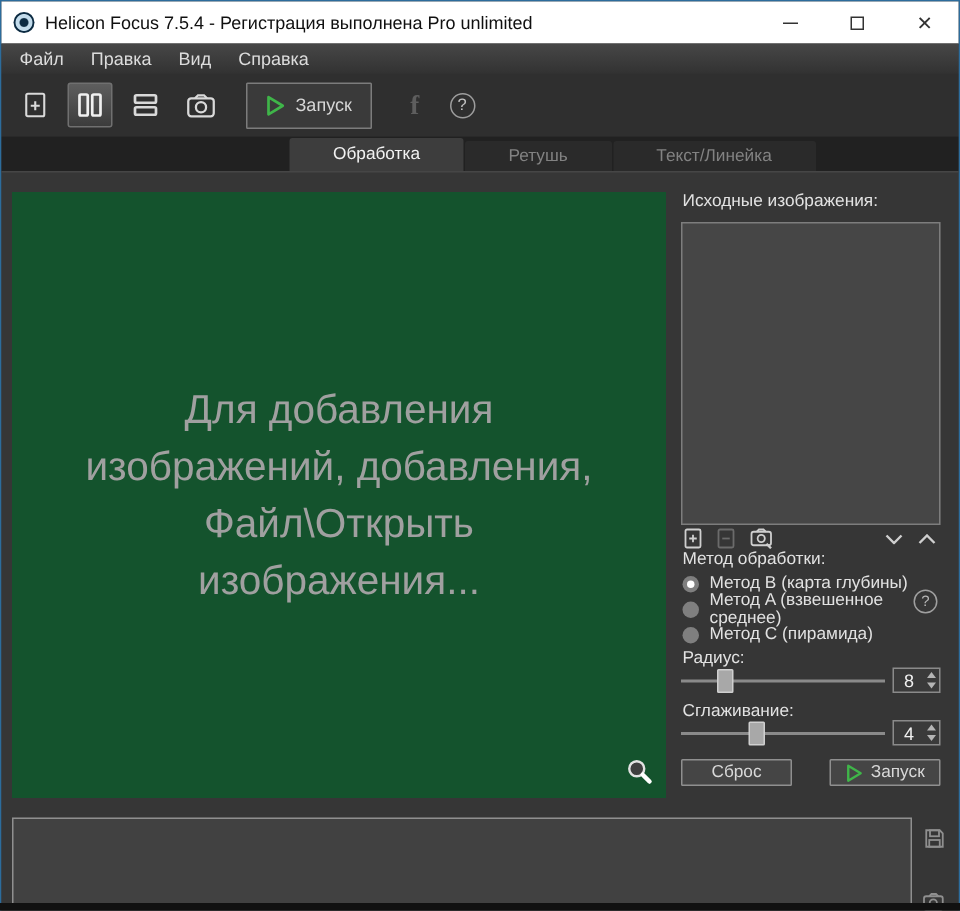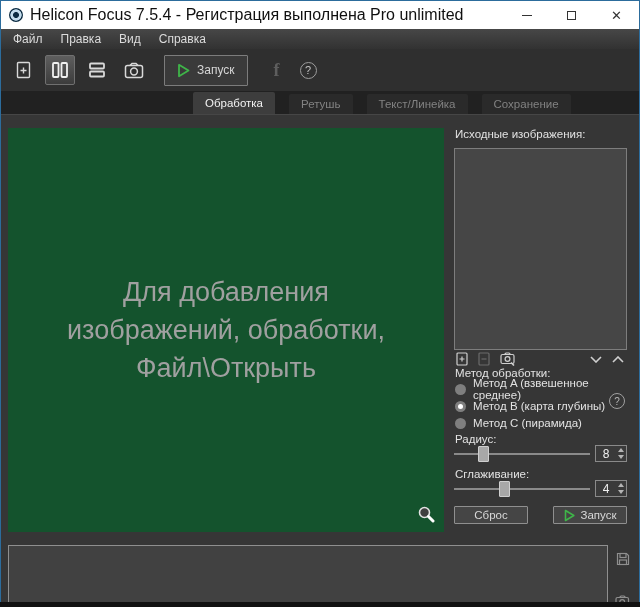--- a/index.html
+++ b/index.html
@@ -4,21 +4,21 @@
 <style>
   * { margin:0; padding:0; box-sizing:border-box; }
   html,body { width:640px; height:607px; background:#363636; font-family:"Liberation Sans",sans-serif; overflow:hidden; }
   .window { position:relative; width:640px; height:607px; background:#363636;
             border-left:1px solid #2c6c9c; border-right:1px solid #2c6c9c; border-top:1px solid #2c6c9c; }
 
   
   .titlebar { height:28px; background:#ffffff; display:flex; align-items:center; }
   .app-icon { width:14px; height:14px; border-radius:50%; margin:0 7px 0 8px;
     background:radial-gradient(circle at 50% 50%, #0c2b42 0 26%, #c3dcec 34% 54%, #0c2b42 60% 100%); }
-  .title { font-size:16px; color:#101010; }
+  .title { font-size:12px; color:#101010; }
   .win-controls { margin-left:auto; display:flex; height:100%; }
   .win-btn { width:45px; height:100%; display:flex; align-items:center; justify-content:center; color:#333; cursor:default; }
   .min-glyph { display:block; width:10px; border-top:1px solid #333; }
   .max-glyph { display:block; width:9px; height:9px; border:1px solid #333; }
   .close-glyph { font-size:13px; color:#333; }
 
   
   .menubar { height:20px; background:linear-gradient(#474747,#323232); display:flex; align-items:center; padding-left:3px; }
   .menu-item { color:#dcdcdc; font-size:12px; padding:0 9px; }
 
@@ -27,22 +27,22 @@
   .tool-btn { width:30px; height:30px; display:flex; align-items:center; justify-content:center; margin-left:7px; border-radius:2px; border:1px solid transparent; }
   .tool-btn.active { background:linear-gradient(#5e5e5e,#3c3c3c); border:1px solid #707070; }
   .run-btn { height:31px; margin-left:15px; padding:0 12px; display:flex; align-items:center; gap:7px;
              background:#3a3a3a; border:1px solid #7c7c7c; color:#d6d6d6; font-size:12px; border-radius:1px; }
   .fb-btn { margin-left:19px; width:20px; text-align:center; color:#5e5e5e; font-family:"Liberation Serif",serif; font-weight:bold; font-size:18px; }
   .help-btn { margin-left:13px; width:17px; height:17px; border:1px solid #9d9d9d; border-radius:50%;
               color:#c2c2c2; font-size:11px; display:flex; align-items:center; justify-content:center; }
 
   
   .tabbar { height:23px; background:#212121; display:flex; align-items:flex-end; padding-left:192px; }
-  .tab { height:20px; display:flex; align-items:center; padding:0 12px; font-size:11.5px;
-         background:#2a2a2a; color:#828282; margin-right:14px; border-radius:2px 2px 0 0; }
+  .tab { height:20px; display:flex; align-items:center; padding:0 29px; font-size:11.5px;
+         background:#2a2a2a; color:#828282; margin-right:1px; border-radius:2px 2px 0 0; }
   .tab.active { background:#3d3d3d; color:#f2f2f2; height:22px; }
 
   
   .content { position:absolute; top:113px; left:0; right:0; bottom:0; background:#363636; border-top:1px solid #464646; }
 
   .dropzone { position:absolute; left:7px; top:13px; width:436px; height:404px; background:#14532d; }
   .drop-text { position:absolute; inset:0; display:flex; flex-direction:column; justify-content:center;
                text-align:center; color:#a0a0a0; font-size:27px; line-height:38px; }
   .zoom-btn { position:absolute; right:9px; bottom:9px; width:18px; height:18px; }
 
@@ -159,30 +159,30 @@
     </div>
     <div class="help-btn">
       <span>?</span>
     </div>
   </div>
 
   <div class="tabbar">
     <div class="tab active">Обработка</div>
     <div class="tab">Ретушь</div>
     <div class="tab">Текст/Линейка</div>
-    <div class="tab">Сохранение</div>
   </div>
 
   <div class="content">
 
     <div class="dropzone">
       <div class="drop-text">
         <div>Для добавления</div>
-        <div>изображений, обработки,</div>
+        <div>изображений, добавления,</div>
         <div>Файл\Открыть</div>
+        <div>изображения...</div>
       </div>
       <div class="zoom-btn">
         <span>
           <svg width="18" height="18" viewBox="0 0 18 18">
               <circle cx="7.5" cy="7.5" r="5" fill="#3f3f3f" stroke="#e2e2e2" stroke-width="1.6"></circle>
               <path d="M11.5 11.5 L16 16" stroke="#ffffff" stroke-width="3" stroke-linecap="round"></path>
             </svg>
         </span>
       </div>
     </div>
@@ -221,28 +221,28 @@
           <svg width="12" height="7" viewBox="0 0 12 7">
               <path d="M1 6 L6 1 L11 6" fill="none" stroke="#cfcfcf" stroke-width="1.6"></path>
             </svg>
         </span>
       </div>
 
       <div class="method-title">Метод обработки:</div>
 
       <div class="radio-group">
         <div class="radio-row">
-          <span class="radio"></span>
-          <span>Метод A (взвешенное среднее)</span>
-        </div>
-        <div class="radio-row">
           <span class="radio sel">
               <span class="dot"></span>
             </span>
           <span>Метод B (карта глубины)</span>
+        </div>
+        <div class="radio-row">
+          <span class="radio"></span>
+          <span>Метод A (взвешенное среднее)</span>
         </div>
         <div class="radio-row">
           <span class="radio"></span>
           <span>Метод C (пирамида)</span>
         </div>
       </div>
       <div class="method-help">
         <span>?</span>
       </div>
 

